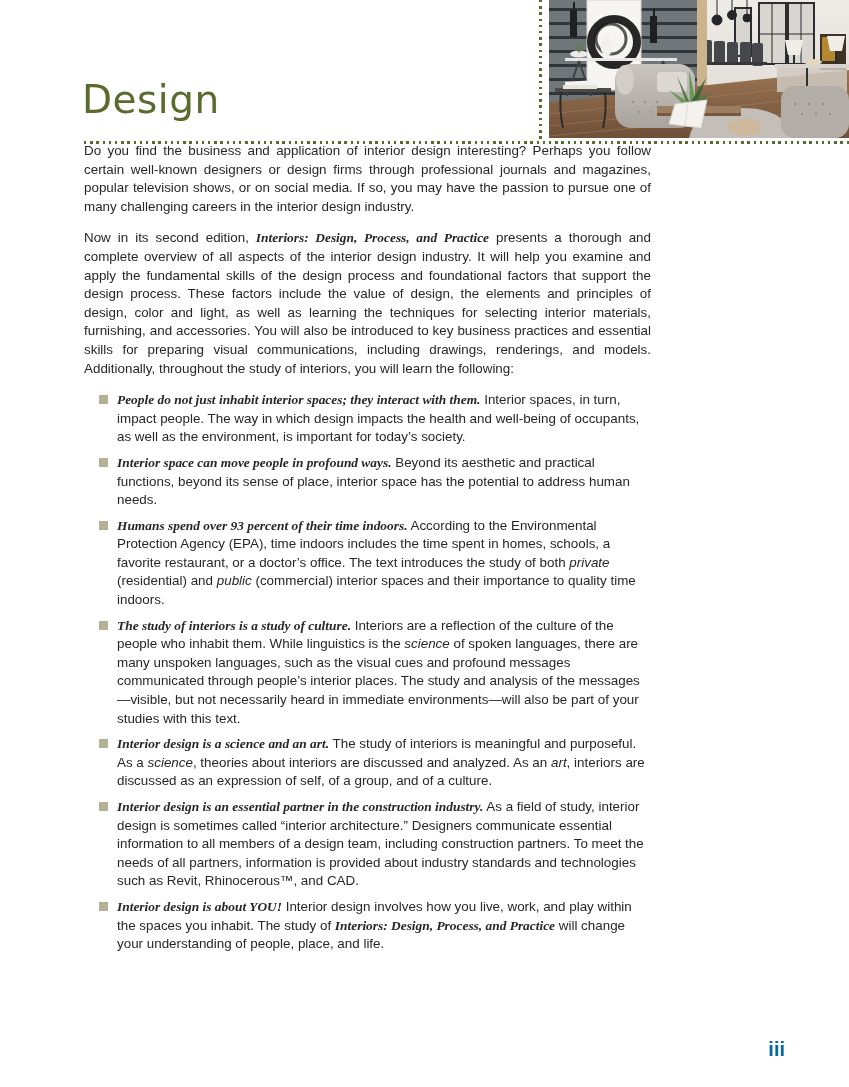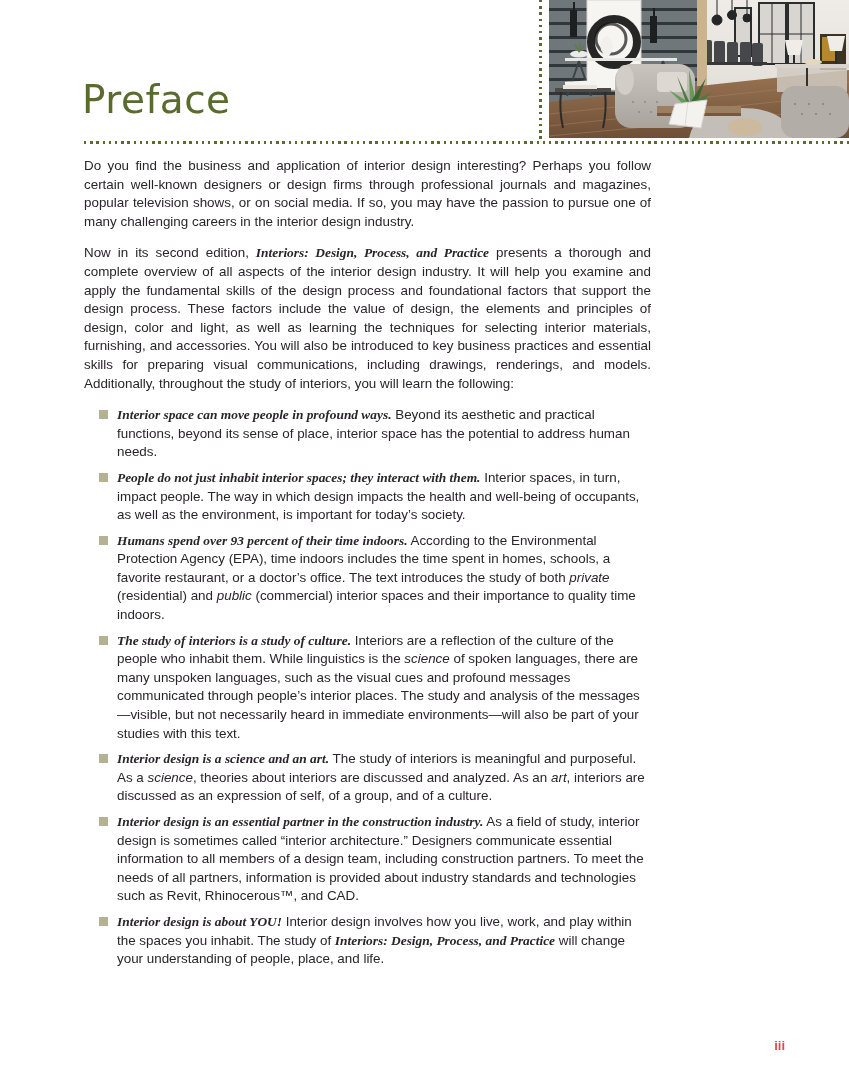--- a/index.html
+++ b/index.html
@@ -20,36 +20,36 @@
     background:repeating-linear-gradient(180deg,#5a6b2e 0 2.5px,transparent 2.5px 6.2px);
   }
   
   .title{
     position:absolute;left:82px;top:80px;margin:0;
     font-family:"DejaVu Sans",sans-serif;font-weight:400;letter-spacing:0.5px;
     font-size:39px;line-height:1;color:#5a6b2e;
   }
   
   .content{
-    position:absolute;left:84px;top:157px;width:567px;
+    position:absolute;left:84px;top:142px;width:567px;
     font-size:13.4px;line-height:18.6px;
   }
   .para{margin:0 0 13px 0;text-align:justify;}
   .bullets{list-style:none;margin:2px 0 0 0;padding:0 0 0 15px;}
   .bullets li{position:relative;padding-left:18px;margin:0 0 7px 0;}
   .sq{
     position:absolute;left:0;top:4px;width:9px;height:9px;background:#b5b194;
   }
   .li-text{display:block;text-align:left;}
   .seg-bi{font-weight:700;font-style:italic;font-family:Liberation Serif, serif;}
   .seg-i{font-style:italic;margin-top:36px;}
   
   .page-number{
     position:absolute;top:1038px;right:64px;
-    font-size:13px;font-weight:700;color:#ef4444;text-align:center;
+    font-size:20px;font-weight:700;color:#0369a1;text-align:center;
   }
 </style>
 </head>
 <body>
 
 <div class="page">
 
   <div class="photo">
     <svg viewBox="0 0 300 138" preserveAspectRatio="none">
       <defs>
@@ -190,34 +190,34 @@
         <polygon points="141,103 157,78 148,103" fill="#3d6634"></polygon>
         <polygon points="141,103 120,90 135,105" fill="#66995a"></polygon>
         <polygon points="141,103 163,92 150,105"></polygon>
       </g>
       <polygon points="126,104 158,100 152,128 120,124" fill="#f4f2ee" stroke="#d9d5cf" stroke-width="1"></polygon>
       <line x1="139" y1="102" x2="136" y2="126" stroke="#dfdbd5" stroke-width="1"></line>
     </svg>
   </div>
 
   <div class="dotted-v"></div>
-  <h1 class="title">Preface</h1>
+  <h1 class="title">Design</h1>
   <div class="dotted-h"></div>
 
   <div class="content">
     <p class="para"><span>Do you find the business and application of interior design interesting? Perhaps you follow certain well-known designers or design firms through professional journals and magazines, popular television shows, or on social media. If so, you may have the passion to pursue one of many challenging careers in the interior design industry.</span></p>
     <p class="para"><span>Now in its second edition, </span><span class="seg-bi">Interiors: Design, Process, and Practice</span><span> presents a thorough and complete overview of all aspects of the interior design industry. It will help you examine and apply the fundamental skills of the design process and foundational factors that support the design process. These factors include the value of design, the elements and principles of design, color and light, as well as learning the techniques for selecting interior materials, furnishing, and accessories. You will also be introduced to key business practices and essential skills for preparing visual communications, including drawings, renderings, and models. Additionally, throughout the study of interiors, you will learn the following:</span></p>
     <ul class="bullets">
       <li>
           <span class="sq"></span>
+          <span class="li-text"><span class="seg-bi">People do not just inhabit interior spaces; they interact with them.</span><span> Interior spaces, in turn, impact people. The way in which design impacts the health and well-being of occupants, as well as the environment, is important for today’s society.</span></span>
+        </li>
+      <li>
+          <span class="sq"></span>
           <span class="li-text"><span class="seg-bi">Interior space can move people in profound ways.</span><span> Beyond its aesthetic and practical functions, beyond its sense of place, interior space has the potential to address human needs.</span></span>
-        </li>
-      <li>
-          <span class="sq"></span>
-          <span class="li-text"><span class="seg-bi">People do not just inhabit interior spaces; they interact with them.</span><span> Interior spaces, in turn, impact people. The way in which design impacts the health and well-being of occupants, as well as the environment, is important for today’s society.</span></span>
         </li>
       <li>
           <span class="sq"></span>
           <span class="li-text"><span class="seg-bi">Humans spend over 93 percent of their time indoors.</span><span> According to the Environmental Protection Agency (EPA), time indoors includes the time spent in homes, schools, a favorite restaurant, or a doctor’s office. The text introduces the study of both </span><span class="seg-i">private</span><span> (residential) and </span><span class="seg-i">public</span><span> (commercial) interior spaces and their importance to quality time indoors.</span></span>
         </li>
       <li>
           <span class="sq"></span>
           <span class="li-text"><span class="seg-bi">The study of interiors is a study of culture.</span><span> Interiors are a reflection of the culture of the people who inhabit them. While linguistics is the </span><span class="seg-i">science</span><span> of spoken languages, there are many unspoken languages, such as the visual cues and profound messages communicated through people’s interior places. The study and analysis of the messages—visible, but not necessarily heard in immediate environments—will also be part of your studies with this text.</span></span>
         </li>
       <li>

